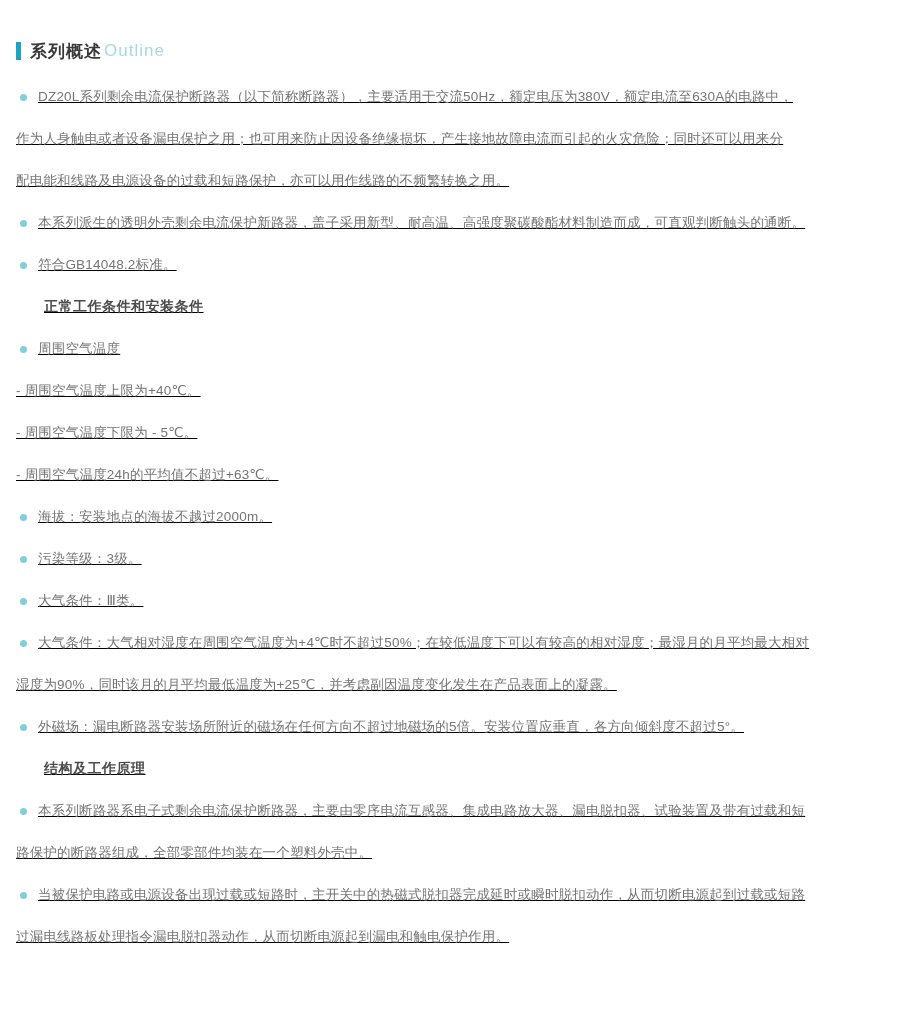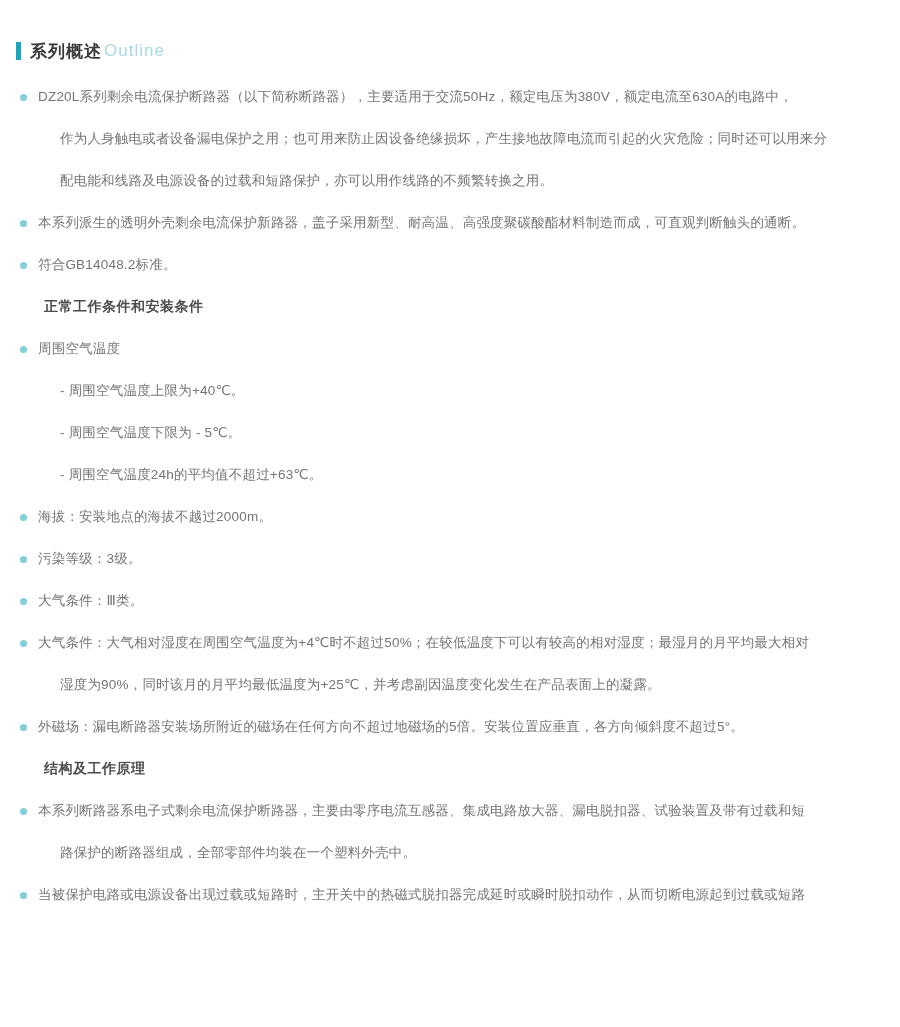--- a/index.html
+++ b/index.html
@@ -34,20 +34,21 @@
     letter-spacing: 1px;
   }
   .title-en {
     font-size: 17px;
     color: #a9d8e6;
     margin-left: 2px;
     letter-spacing: 1px;
   }
   .content {
     margin-top: 11px;
+    text-decoration: underline;
   }
   .line {
     display: flex;
     align-items: center;
     height: 42px;
     white-space: nowrap;
   }
   .gutter {
     width: 22px;
     margin-left: 16px;
@@ -61,21 +62,21 @@
     border-radius: 50%;
     background: #82cfdc;
     margin-left: 4px;
   }
   .txt {
     font-size: 13.5px;
     color: #757575;
     letter-spacing: 0.2px;
   }
   .indent .txt {
-    padding-left: 60px;
+    padding-left: 16px;
   }
   .heading .txt {
     padding-left: 44px;
     font-size: 14px;
     font-weight: 700;
     color: #4d4d4d;
     letter-spacing: 0.5px;
   }
 </style>
 </head>
@@ -189,15 +190,18 @@
     <div class="line indent">
       <span class="txt">路保护的断路器组成，全部零部件均装在一个塑料外壳中。</span>
     </div>
 
     <div class="line">
       <span class="gutter">
           <span class="dot"></span>
         </span>
       <span class="txt">当被保护电路或电源设备出现过载或短路时，主开关中的热磁式脱扣器完成延时或瞬时脱扣动作，从而切断电源起到过载或短路</span>
     </div>
+    <div class="line indent">
+      <span class="txt">过漏电线路板处理指令漏电脱扣器动作，从而切断电源起到漏电和触电保护作用。</span>
+    </div>
 
   </div>
 </div>
 
 </body></html>

